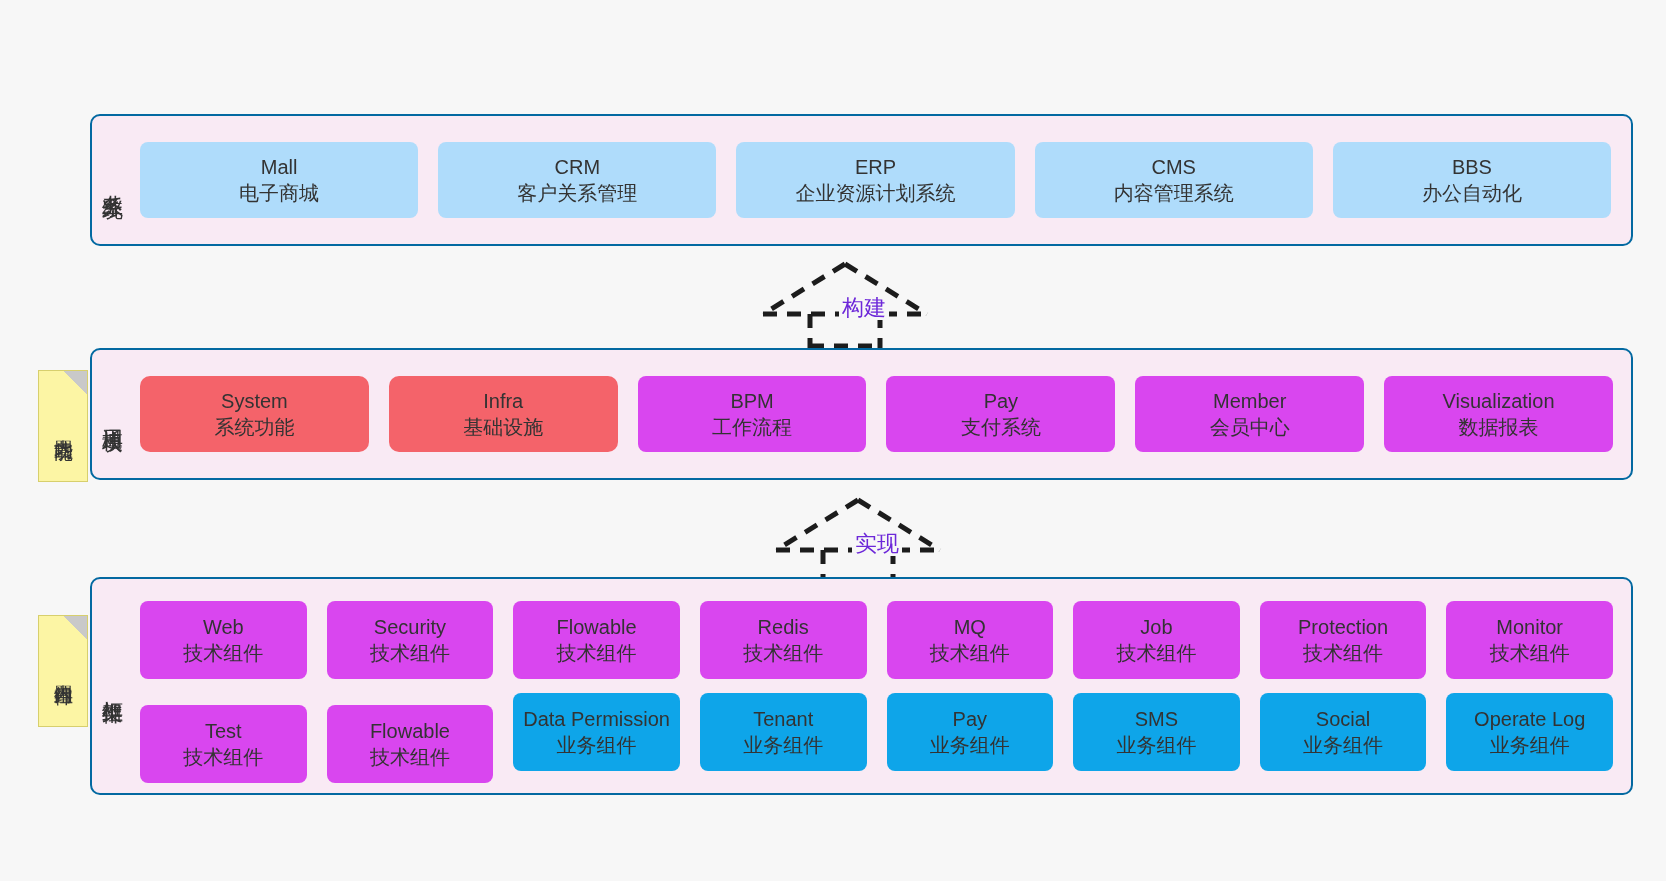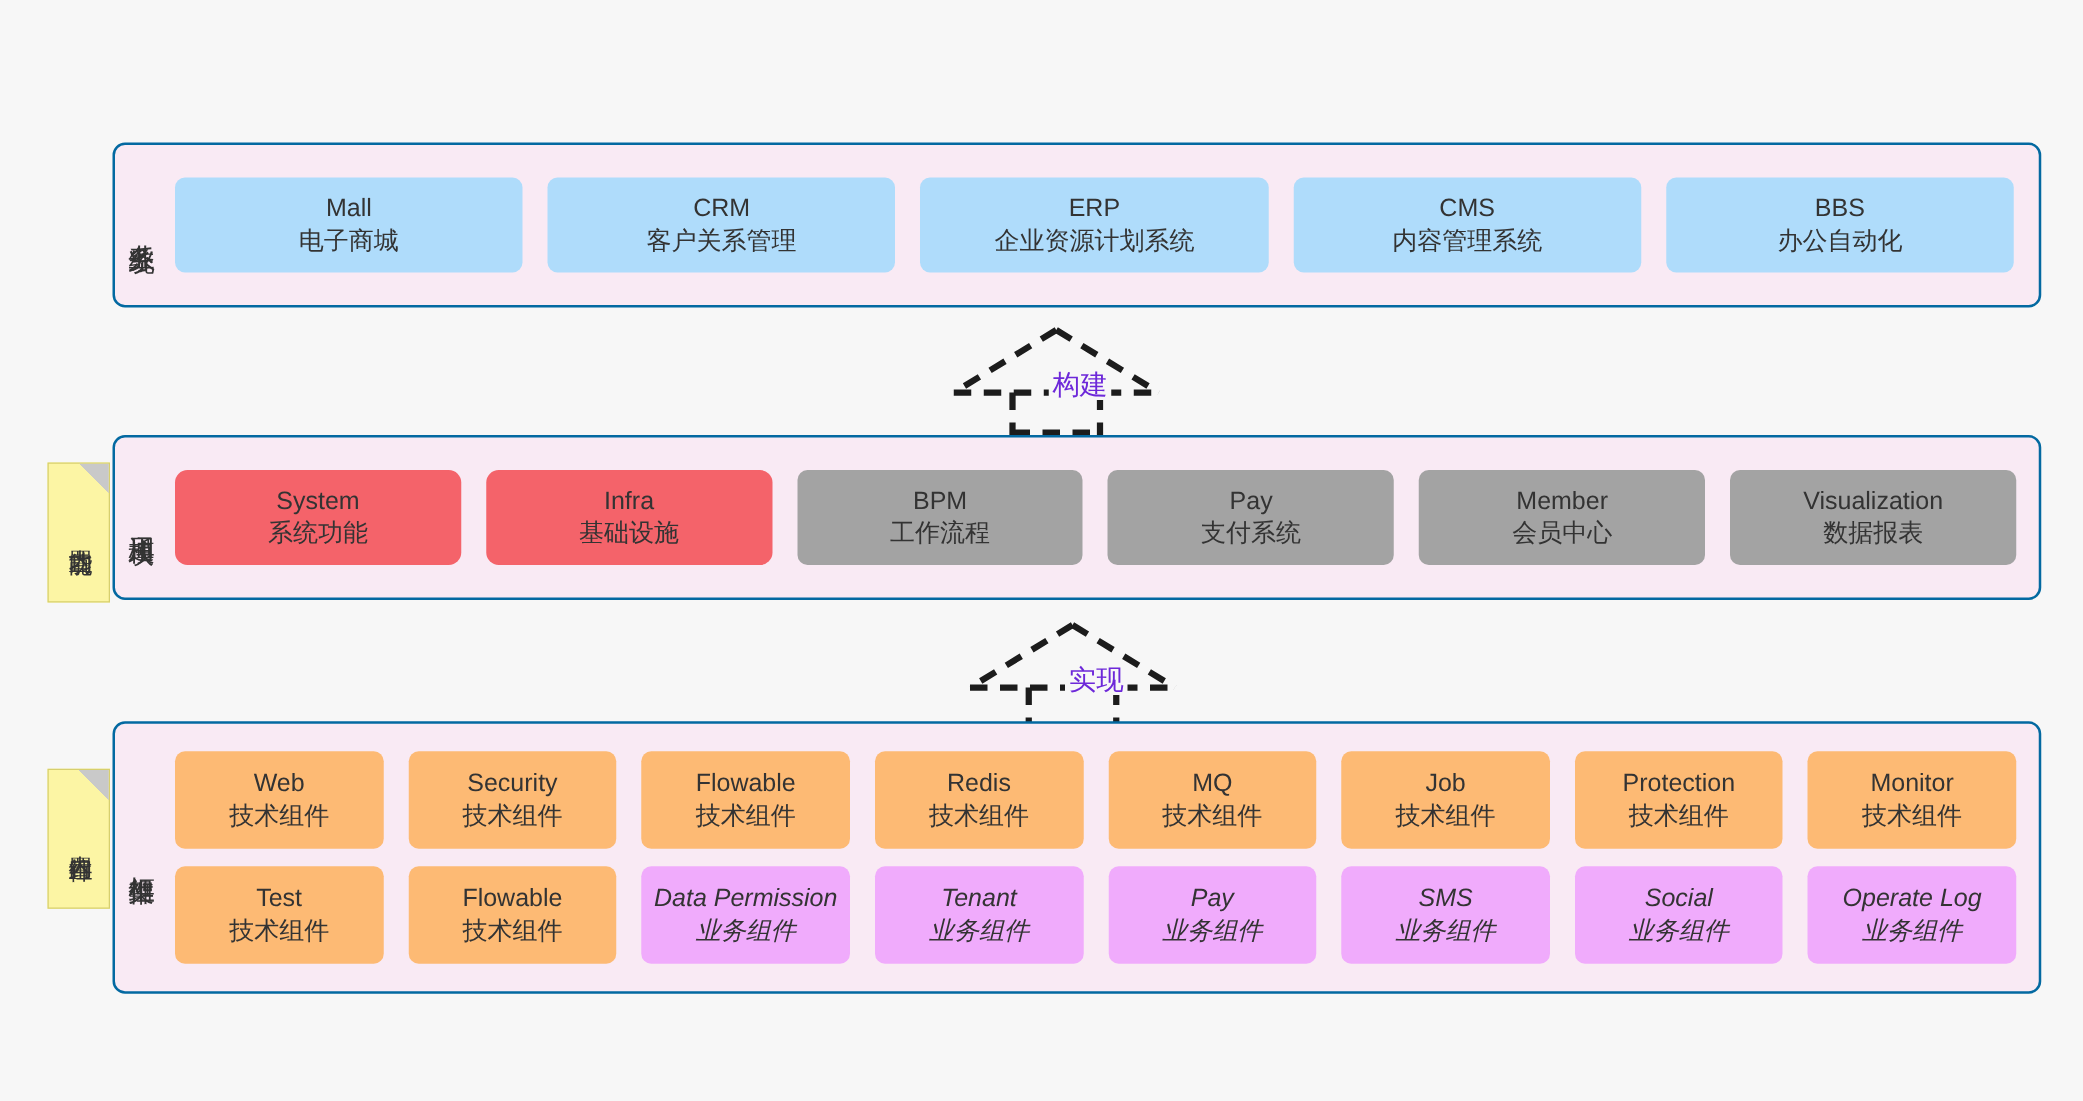--- a/index.html
+++ b/index.html
@@ -80,23 +80,23 @@
     color: #333333;
     box-sizing: border-box;
     padding: 6px 6px;
     min-width: 0;
   }
   .card .t1 { white-space: normal; }
   .card .t2 { white-space: nowrap; }
 
   .card.blue        { background: #afdcfb; }
   .card.red-strong  { background: #f4636a; border-radius: 10px; }
-  .card.red-light   { background: #a3a3a3; }
-  .card.green-strong{ background: #fdba74; }
-  .card.green-light { background: #f0abfc; font-style: italic; }
+  .card.red-light   { background: #d946ef; }
+  .card.green-strong{ background: #d946ef; margin-top: 12px; }
+  .card.green-light { background: #0ea5e9; }
 
   
   #layer-business  { left: 90px;  top: 114px; width: 1543px; height: 132px; }
   #layer-business .layer-body { padding-right: 20px; }
   #layer-business .card { height: 76px; }
 
   #layer-common    { left: 90px;  top: 348px; width: 1543px; height: 132px; }
   #layer-common .card { height: 76px; }
 
   #layer-framework { left: 90px;  top: 577px; width: 1543px; height: 218px; }

